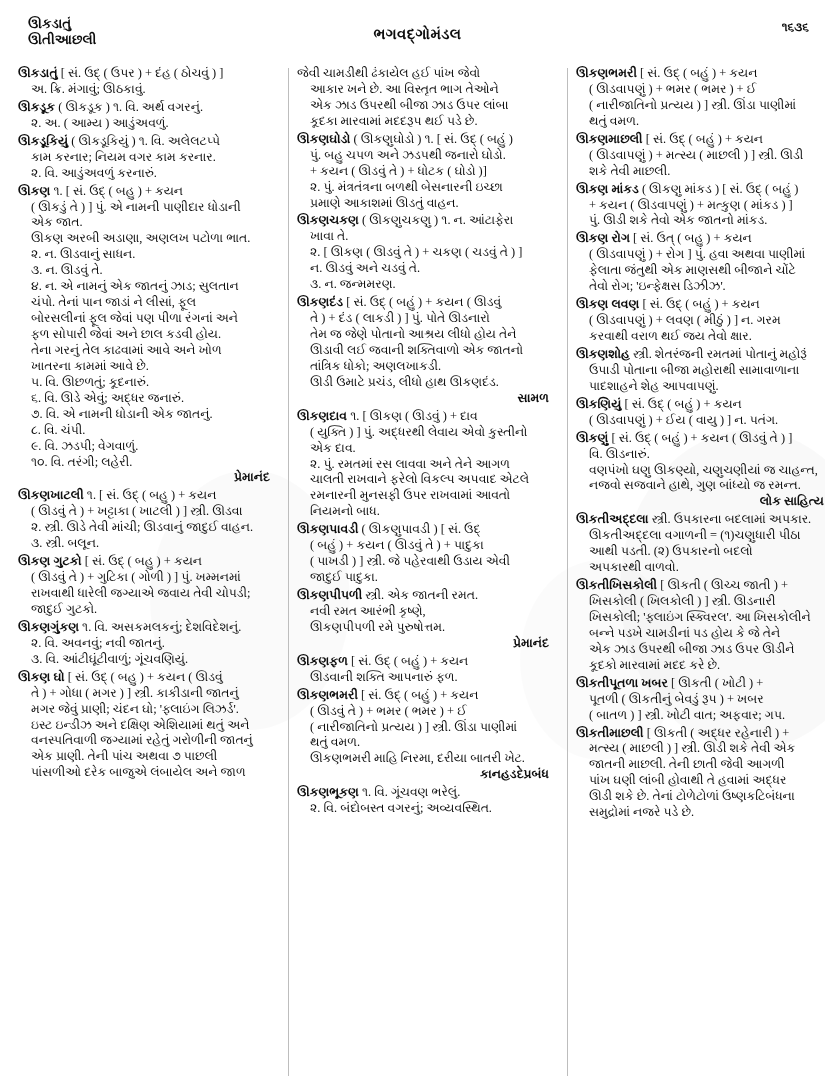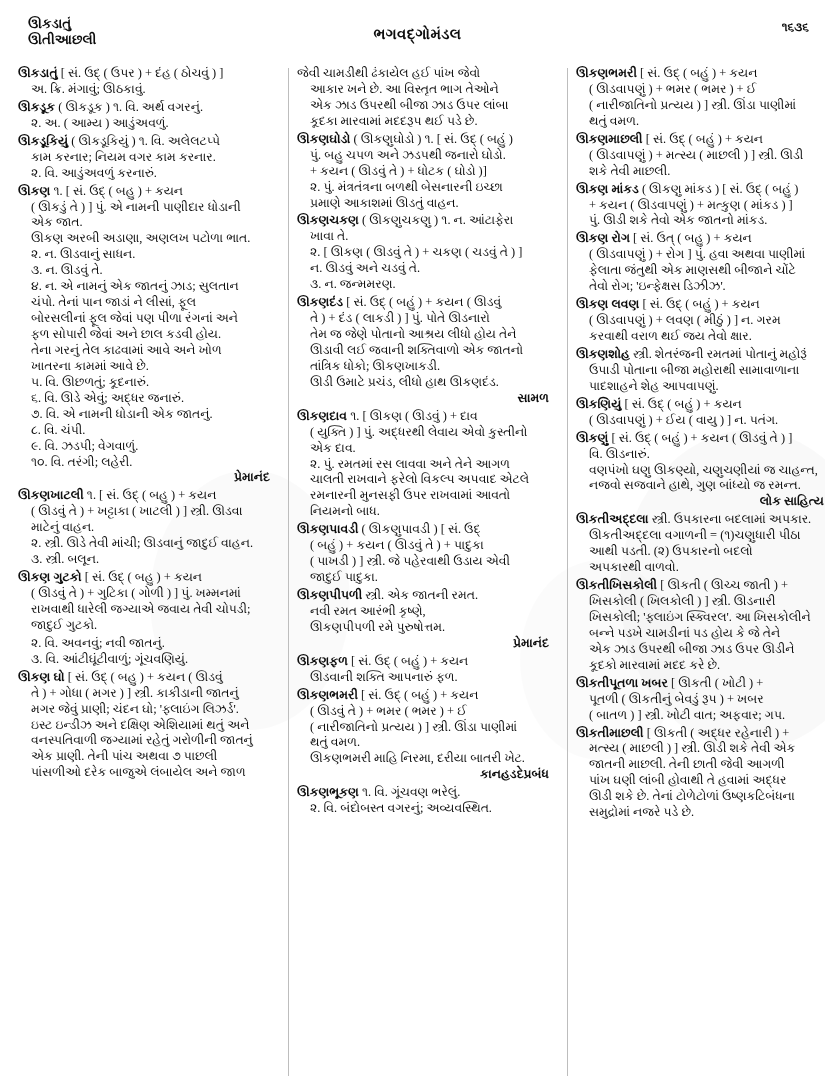--- a/index.html
+++ b/index.html
@@ -167,31 +167,31 @@
           <div class="ln ind">૬. વિ. ઊડે એવું; અદ્ધર જનારું.</div>
           <div class="ln ind">૭. વિ. એ નામની ધોડાની એક જાતનું.</div>
           <div class="ln ind">૮. વિ. ચંપી.</div>
           <div class="ln ind">૯. વિ. ઝડપી; વેગવાળું.</div>
           <div class="ln ind">૧૦. વિ. તરંગી; લહેરી.</div>
           <div class="ln right">પ્રેમાનંદ</div>
         </div>
         <div class="entry">
           <div class="ln"><span class="hw">ઊકણખાટલી</span> ૧. [ સં. ઉદ્ ( બહુ ) + કયન</div>
           <div class="ln ind">( ઊડવું તે ) + ખટ્ટાકા ( ખાટલી ) ] સ્ત્રી. ઊડવા</div>
-          <div class="ln ind">માટેનું વાહન.</div>
           <div class="ln ind">૨. સ્ત્રી. ઊડે તેવી માંચી; ઊડવાનું જાદુઈ વાહન.</div>
           <div class="ln ind">૩. સ્ત્રી. બલૂન.</div>
         </div>
         <div class="entry">
           <div class="ln"><span class="hw">ઊકણ ગુટકો</span> [ સં. ઉદ્ ( બહુ ) + કયન</div>
           <div class="ln ind">( ઊડવું તે ) + ગુટિકા ( ગોળી ) ] પું. ખમ્મનમાં</div>
           <div class="ln ind">રાખવાથી ધારેલી જગ્યાએ જવાય તેવી ચોપડી;</div>
           <div class="ln ind">જાદુઈ ગુટકો.</div>
         </div>
         <div class="entry">
+          <div class="ln"><span class="hw">ઊકણગુંકણ</span> ૧. વિ. અસકમલકનું; દેશવિદેશનું.</div>
           <div class="ln ind">૨. વિ. અવનવું; નવી જાતનું.</div>
           <div class="ln ind">૩. વિ. આંટીઘૂંટીવાળું; ગૂંચવણિયું.</div>
         </div>
         <div class="entry">
           <div class="ln"><span class="hw">ઊકણ ઘો</span> [ સં. ઉદ્ ( બહુ ) + કયન ( ઊડવું</div>
           <div class="ln ind">તે ) + ગોધા ( મગર ) ] સ્ત્રી. કાકીડાની જાતનું</div>
           <div class="ln ind">મગર જેવું પ્રાણી; ચંદન ઘો; 'ફ્લાઇંગ લિઝર્ડ'.</div>
           <div class="ln ind">ઇસ્ટ ઇન્ડીઝ અને દક્ષિણ એશિયામાં થતું અને</div>
           <div class="ln ind">વનસ્પતિવાળી જગ્યામાં રહેતું ગરોળીની જાતનું</div>
           <div class="ln ind">એક પ્રાણી. તેની પાંચ અથવા ૭ પાછલી</div>
@@ -218,21 +218,21 @@
           <div class="ln ind">ખાવા તે.</div>
           <div class="ln ind">૨. [ ઊકણ ( ઊડવું તે ) + ચકણ ( ચડવું તે ) ]</div>
           <div class="ln ind">ન. ઊડવું અને ચડવું તે.</div>
           <div class="ln ind">૩. ન. જન્મમરણ.</div>
         </div>
         <div class="entry">
           <div class="ln"><span class="hw">ઊકણદંડ</span> [ સં. ઉદ્ ( બહું ) + કયન ( ઊડવું</div>
           <div class="ln ind">તે ) + દંડ ( લાકડી ) ] પું. પોતે ઊડનારો</div>
           <div class="ln ind">તેમ જ જેણે પોતાનો આશ્રય લીધો હોય તેને</div>
           <div class="ln ind">ઊડાવી લઈ જવાની શક્તિવાળો એક જાતનો</div>
-          <div class="ln ind">તાંત્રિક ધોકો; ઊકણખાકડી.</div>
+          <div class="ln ind">તાંત્રિક ધોકો; અણલખાકડી.</div>
           <div class="ln ind">ઊડી ઉમાટે પ્રચંડ, લીધો હાથ ઊકણદંડ.</div>
           <div class="ln right">સામળ</div>
         </div>
         <div class="entry">
           <div class="ln"><span class="hw">ઊકણદાવ</span> ૧. [ ઊકણ ( ઊડવું ) + દાવ</div>
           <div class="ln ind">( યુક્તિ ) ] પું. અદ્ધરથી લેવાય એવો કુસ્તીનો</div>
           <div class="ln ind">એક દાવ.</div>
           <div class="ln ind">૨. પું. રમતમાં રસ લાવવા અને તેને આગળ</div>
           <div class="ln ind">ચાલતી રાખવાને ફરેલો વિકલ્પ અપવાદ એટલે</div>
           <div class="ln ind">રમનારની મુનસફી ઉપર રાખવામાં આવતો</div>

